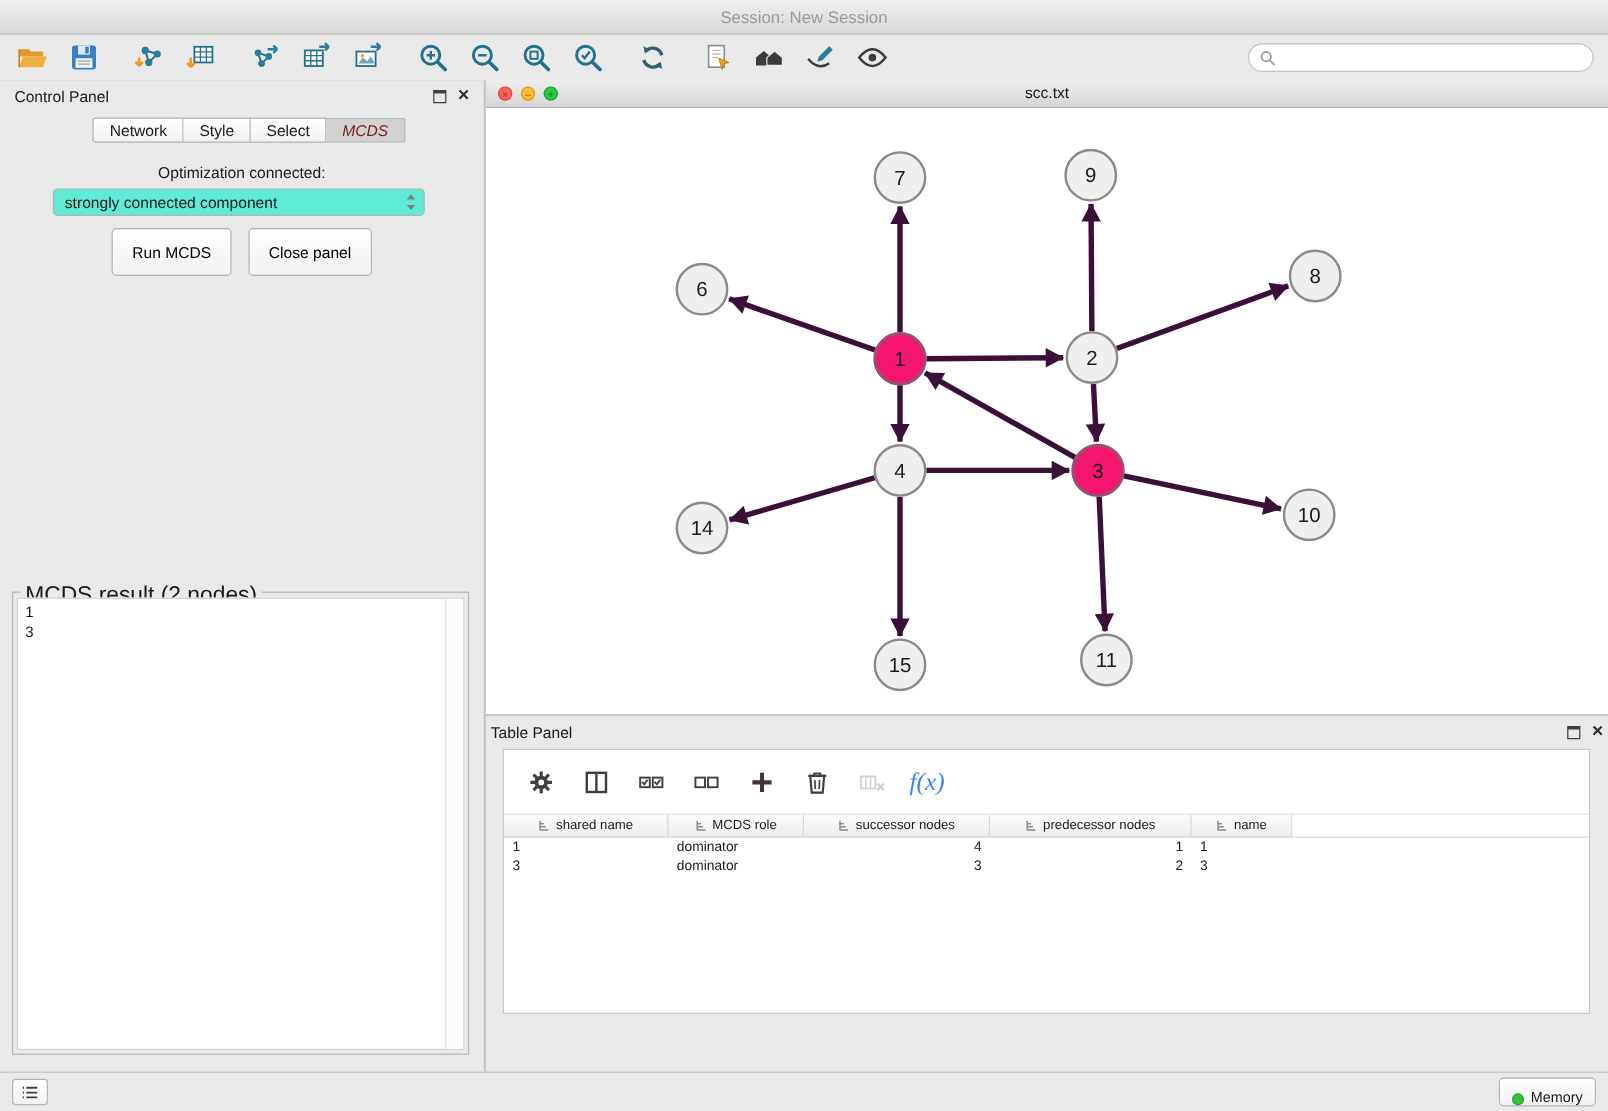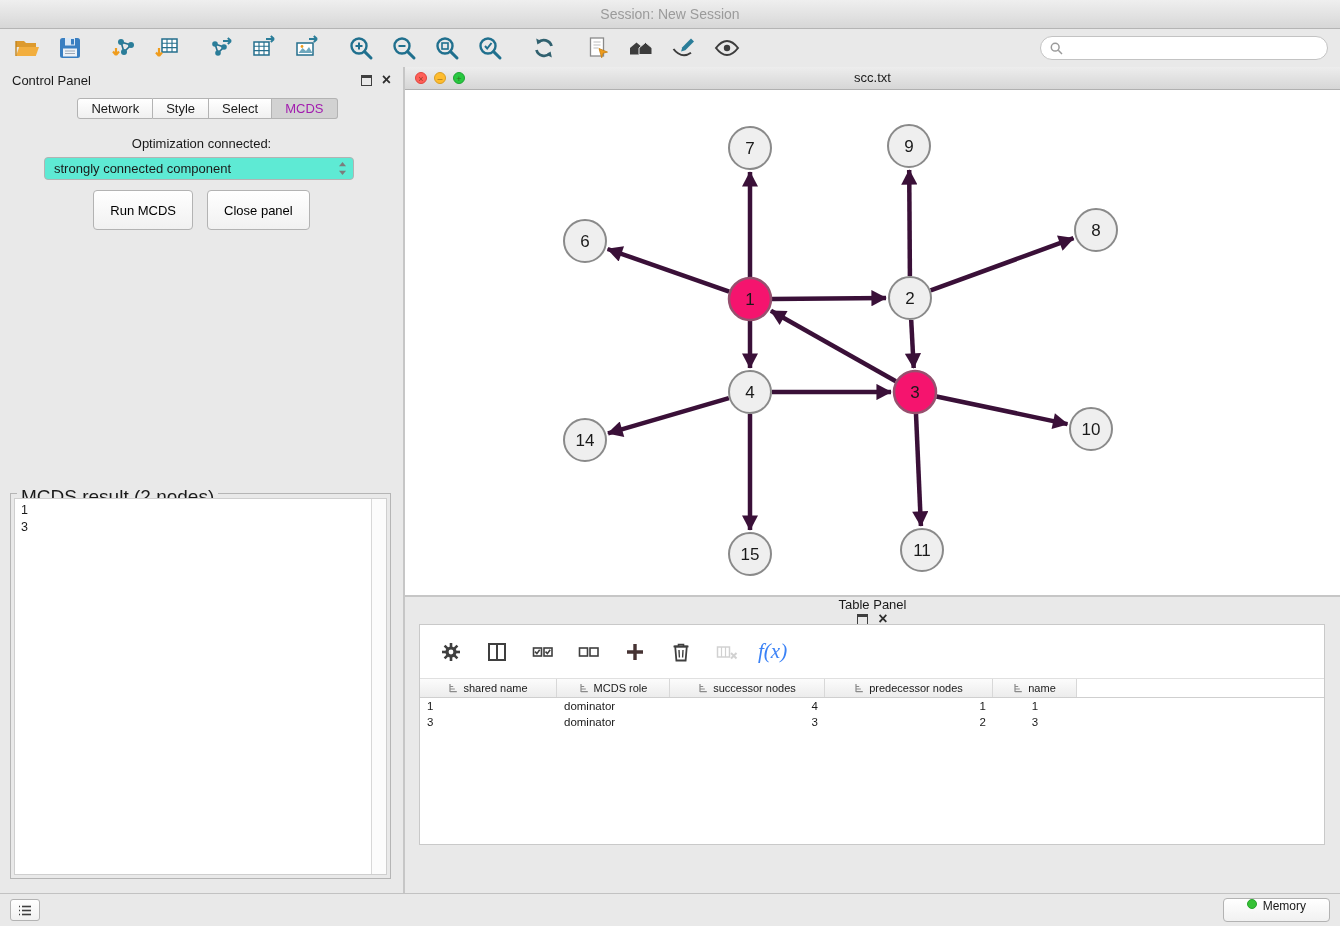--- a/index.html
+++ b/index.html
@@ -24,21 +24,21 @@
   
   .control-panel{width:403px;flex:none;background:#e9e9e9;border-right:2px solid #c6c6c6;position:relative;}
   .panel-header{height:26px;display:flex;align-items:center;justify-content:space-between;padding:0 12px;font-size:13px;}
   .winbtns{display:flex;align-items:center;gap:10px;}
   .float-icon{width:9px;height:7px;border:1.5px solid #3f3f3f;border-top:3px solid #3f3f3f;display:inline-block;}
   .close-x{font-size:16px;font-weight:bold;color:#2e2e2e;line-height:14px;}
   .cp-tabs{position:absolute;top:31px;left:0;right:0;display:flex;justify-content:center;margin-left:12px;}
   .cp-tab{height:19px;line-height:19px;padding:0 13px;font-size:13px;background:linear-gradient(#ffffff,#f0f0f0);border:1px solid #b3b3b3;border-left:none;}
   .cp-tab:first-child{border-left:1px solid #b3b3b3;border-radius:3px 0 0 3px;}
   .cp-tab:last-child{border-radius:0 3px 3px 0;}
-  .cp-tab.active{background:#d2d2d2;color:#a21caf;}
+  .cp-tab.active{background:#d2d2d2;color:#7f1d1d;font-style:italic;}
   .opt-label{position:absolute;top:69px;left:0;right:0;text-align:center;font-size:13px;}
   .dropdown{position:absolute;top:90px;left:44px;width:310px;height:23px;background:#5eead4;border:1px solid #b3b3b3;border-radius:4px;display:flex;align-items:center;padding:0 6px 0 9px;box-sizing:border-box;font-size:13px;}
   .dropdown .dd-spacer{flex:1;}
   .cp-buttons{position:absolute;top:123px;left:0;right:0;display:flex;justify-content:center;gap:14px;}
   .cp-btn{height:40px;padding:0 16px;font-size:13px;font-family:"Liberation Sans",sans-serif;background:linear-gradient(#ffffff,#f1f1f1);border:1px solid #b3b3b3;border-radius:4px;}
   .result-box{position:absolute;left:10px;right:12px;top:426px;bottom:14px;border:1px solid #b5b5b5;}
   .result-legend{position:absolute;top:-8px;left:6px;background:#e9e9e9;padding:0 4px;font-size:19px;}
   .result-inner{position:absolute;top:4px;left:3px;right:3px;bottom:3px;background:#fff;border:1px solid #cfcfcf;display:flex;}
   .result-text{flex:1;margin:0;padding:3px 6px;font-family:"Liberation Sans",sans-serif;font-size:12.5px;line-height:17px;white-space:pre;}
   .result-scroll{width:14px;border-left:1px solid #d8d8d8;background:#fcfcfc;}
@@ -64,27 +64,27 @@
   .fx{font-family:"Liberation Serif",serif;font-style:italic;font-size:21px;color:#3b82f6;}
   .tp-thead{display:flex;height:18px;background:linear-gradient(#fcfcfc,#ececec);border-top:1px solid #e0e0e0;border-bottom:1px solid #cfcfcf;font-size:11px;}
   .th{display:flex;align-items:center;justify-content:center;gap:4px;border-right:1px solid #d8d8d8;box-sizing:border-box;}
   .th-filler{flex:1;background:#fff;}
   .tp-row{display:flex;height:16px;font-size:11.5px;align-items:center;}
   .td{box-sizing:border-box;padding:0 7px;overflow:hidden;white-space:nowrap;}
   .c0{width:137px;text-align:left;}
   .c1{width:113px;text-align:left;}
   .c2{width:155px;text-align:right;}
   .c3{width:168px;text-align:right;}
-  .c4{width:84px;text-align:center;}
+  .c4{width:84px;text-align:left;}
   .tp-tabs{position:absolute;bottom:14px;left:0;right:0;display:flex;justify-content:center;}
 
   
   .statusbar{position:absolute;bottom:0;left:0;right:0;height:33px;background:#e9e9e9;border-top:1px solid #c2c2c2;display:flex;align-items:center;padding:0 10px;box-sizing:border-box;}
   .sb-btn{width:28px;height:20px;border:1px solid #b3b3b3;border-radius:3px;background:linear-gradient(#ffffff,#f1f1f1);display:flex;align-items:center;justify-content:center;}
-  .memory-btn{margin-left:auto;height:22px;border:1px solid #b3b3b3;border-radius:4px;background:linear-gradient(#ffffff,#f1f1f1);display:flex;align-items:flex-start;gap:6px;padding:0 23px;font-size:12px;}
+  .memory-btn{margin-left:auto;height:22px;border:1px solid #b3b3b3;border-radius:4px;background:linear-gradient(#ffffff,#f1f1f1);display:flex;align-items:flex-end;gap:6px;padding:0 10px;font-size:12px;}
   .mem-dot{width:10px;height:10px;border-radius:50%;background:#35c135;border:1px solid #28a32c;box-sizing:border-box;}
 </style>
 </head>
 <body>
 
 <div class="app">
 
   <div class="titlebar">
     <span>Session: New Session</span>
   </div>
@@ -358,21 +358,21 @@
                 <circle cx="517" cy="460" r="21" fill="#efefef" stroke="#8a8a8a" stroke-width="2"></circle>
                 <text x="517" y="466" text-anchor="middle" font-size="17" fill="#1a1a1a">11</text>
               </g>
             </svg>
         </div>
       </div>
 
       <div class="h-splitter"></div>
 
       <div class="table-panel">
-        <div class="panel-header" style="padding:0 21px;flex-direction:column;">
+        <div class="panel-header" style="padding:0 4px;">
           <span>Table Panel</span>
           <span class="winbtns">
             <span class="float-icon"></span>
             <span class="close-x">×</span>
           </span>
         </div>
 
         <div class="tp-box">
           <div class="tp-toolbar">
             <div class="tbtn">

